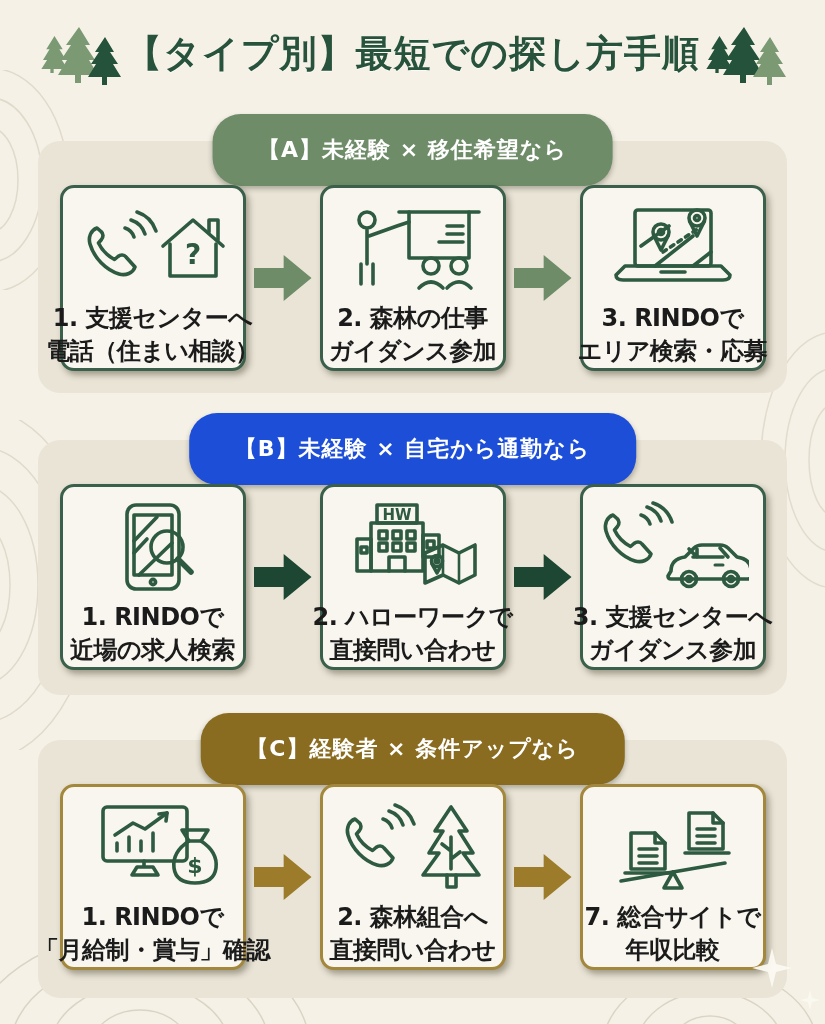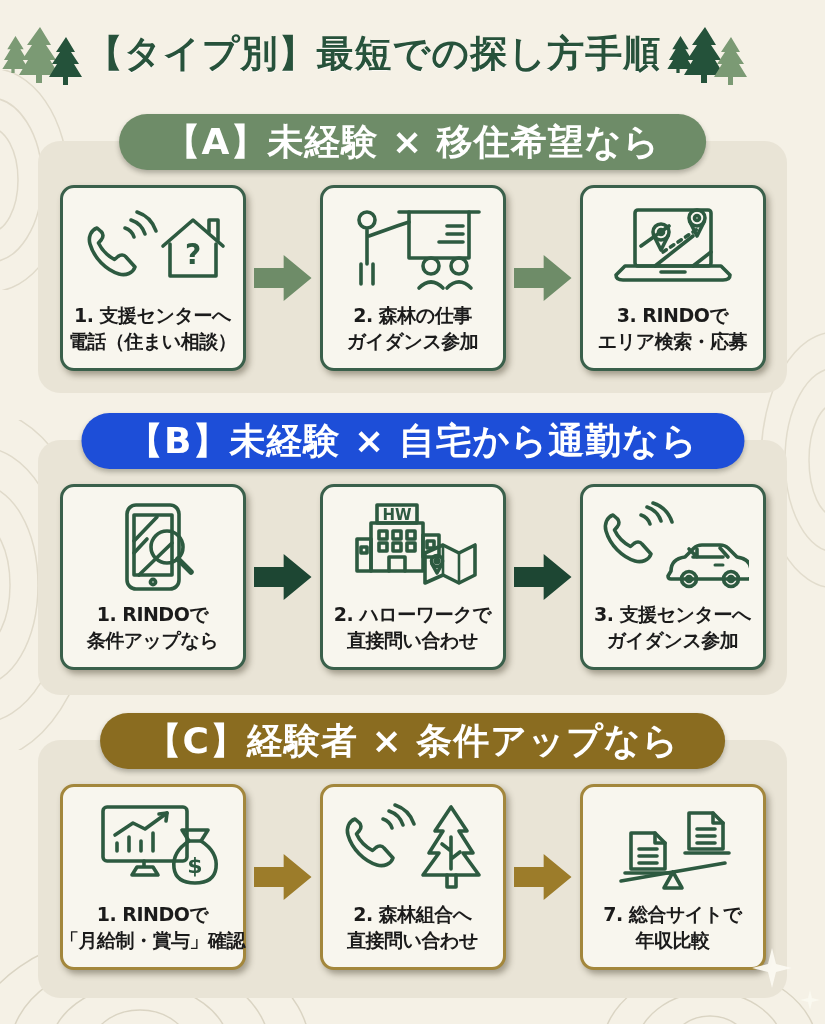--- a/index.html
+++ b/index.html
@@ -7,41 +7,41 @@
     position:relative; width:825px; height:1024px; overflow:hidden;
     background:#f5f1e6;
     font-family:"DejaVu Sans","Liberation Sans",sans-serif;
   }
   
   .contour{position:absolute; z-index:0; pointer-events:none;}
 
   
   .header{
     position:absolute; top:18px; left:0; width:100%; height:72px;
-    display:flex; align-items:center; gap:4px; z-index:2;
+    display:flex; align-items:center; justify-content:center; gap:4px; z-index:2;
   }
   .title{
     font-size:37px; font-weight:800; color:#27523b; letter-spacing:1px;
     text-shadow:0 1px 0 rgba(255,255,255,.6);
   }
 
   
   .section{
     position:absolute; left:38px; width:749px; z-index:1;
     background:#e9e4d6; border-radius:22px;
   }
   .sec-a{top:141px; height:252px;}
   .sec-b{top:440px; height:255px;}
   .sec-c{top:740px; height:258px;}
 
   .pill{
     position:absolute; top:-27px; left:50%; transform:translateX(-50%);
-    height:40px; padding:8px 46px; border-radius:28px;
+    height:40px; padding:16px 46px; border-radius:28px;
     display:flex; align-items:center; justify-content:center;
-    color:#ffffff; font-size:36px; font-weight:800; letter-spacing:1px;
+    color:#ffffff; font-size:22px; font-weight:800; letter-spacing:1px;
     white-space:nowrap; box-shadow:0 3px 5px rgba(40,40,25,.30);
   }
   .sec-a .pill{background:#6e8c68;}
   .sec-b .pill{background:#1d4ed8;}
   .sec-c .pill{background:#8a6c20;}
 
   .row{
     position:absolute; top:44px; left:0; width:100%;
     display:flex; justify-content:center; align-items:center;
   }
@@ -50,21 +50,21 @@
     background:#f8f6ee; border-radius:14px;
     border:3px solid #3a604b;
     box-shadow:3px 4px 6px rgba(70,65,45,.45);
     display:flex; flex-direction:column; align-items:center;
     padding-top:10px;
   }
   .sec-c .step{border-color:#a3873c;}
   .icon-wrap{height:100px; display:flex; align-items:center; justify-content:center;}
   .cap{
     margin-top:4px; text-align:center; color:#1b1b1b;
-    font-size:19px; font-weight:800; line-height:1.38; letter-spacing:-0.5px;
+    font-size:24px; font-weight:800; line-height:1.38; letter-spacing:-0.5px;
     white-space:nowrap;
   }
   .arrow{
     width:58px; height:50px; margin:0 8px; flex:none;
     clip-path:polygon(0% 30%,52% 30%,52% 4%,100% 50%,52% 96%,52% 70%,0% 70%);
   }
   .sec-a .arrow{background:#6e8c68;}
   .sec-b .arrow{background:#1d4633;}
   .sec-c .arrow{background:#9c7c2a;}
 
@@ -217,21 +217,21 @@
             <rect x="50" y="4" width="52" height="84" rx="9"></rect>
             <rect x="57" y="14" width="38" height="60"></rect>
             <circle cx="76" cy="81" r="2.6"></circle>
             <path d="M57,40 L80,16 M57,52 L70,38 M62,74 L95,42"></path>
             <circle cx="90" cy="46" r="16"></circle>
             <path d="M101,58 L114,71" stroke-width="5.5"></path>
           </svg>
         </div>
         <div class="cap">
           <div>1. RINDOで</div>
-          <div>条件アップなら</div>
+          <div>近場の求人検索</div>
         </div>
       </div>
 
       <div class="arrow"></div>
 
       <div class="step">
         <div class="icon-wrap">
           <svg class="ic" width="152" height="92" viewBox="0 0 152 92">
             <rect x="40" y="4" width="40" height="18"></rect>
             <text x="60" y="19" font-size="15" text-anchor="middle">HW</text>

